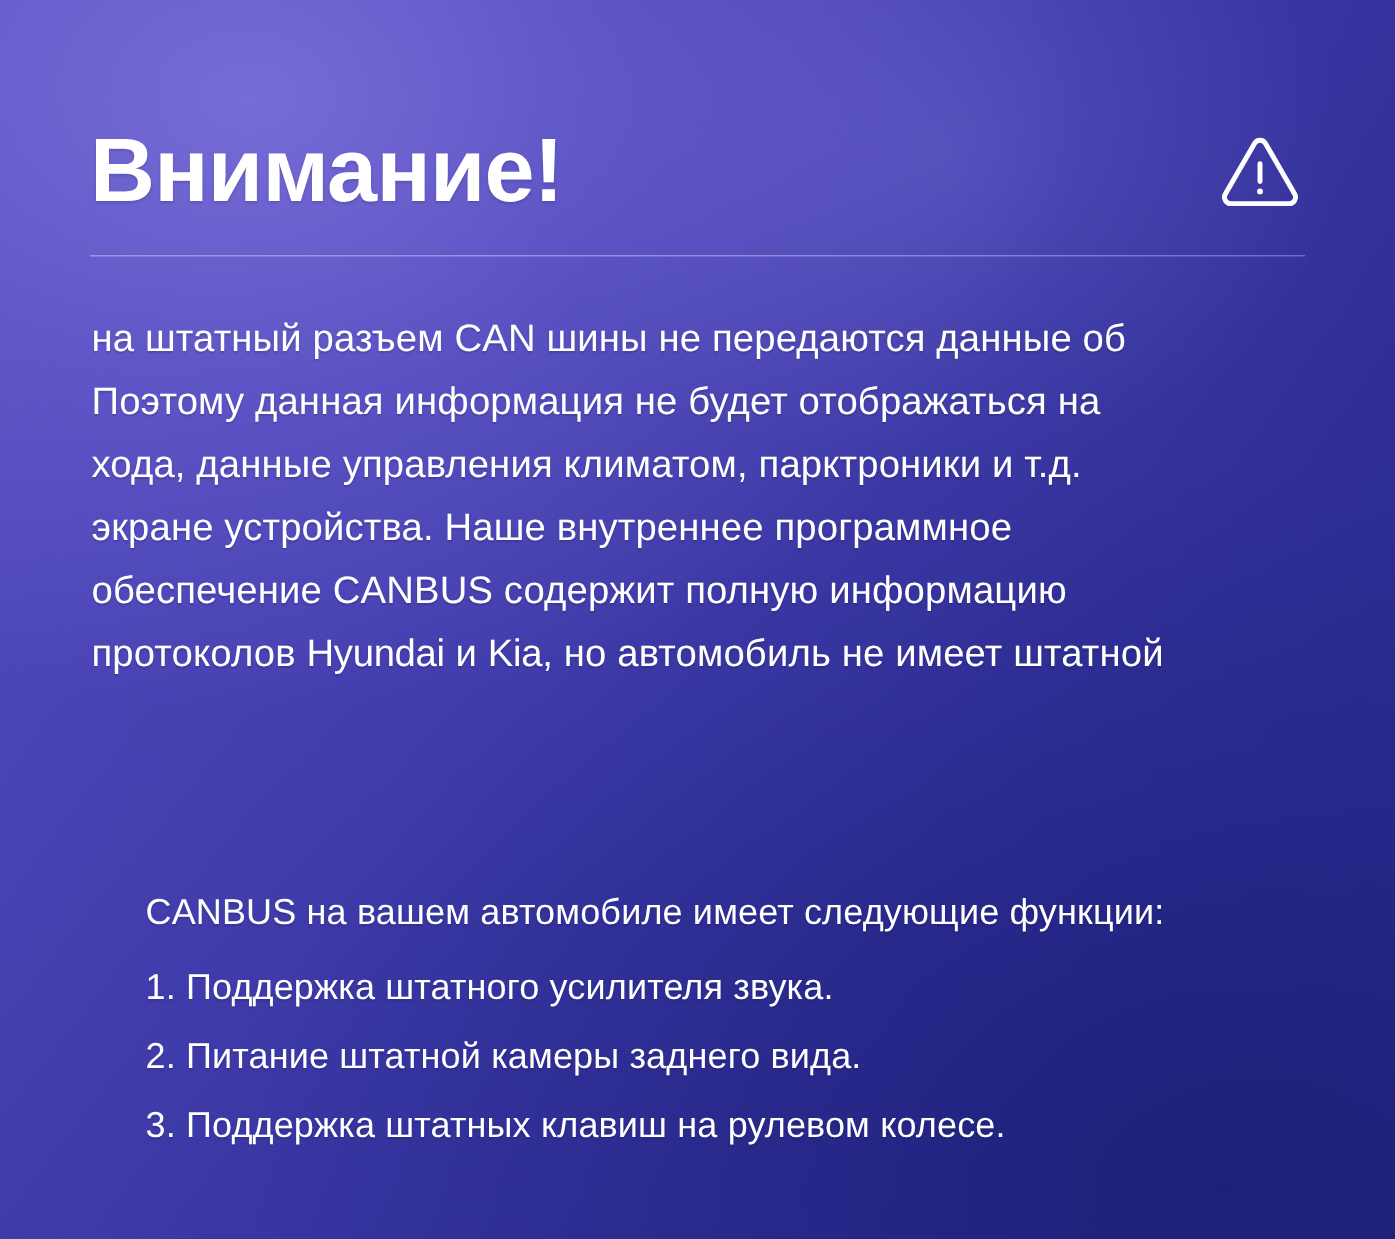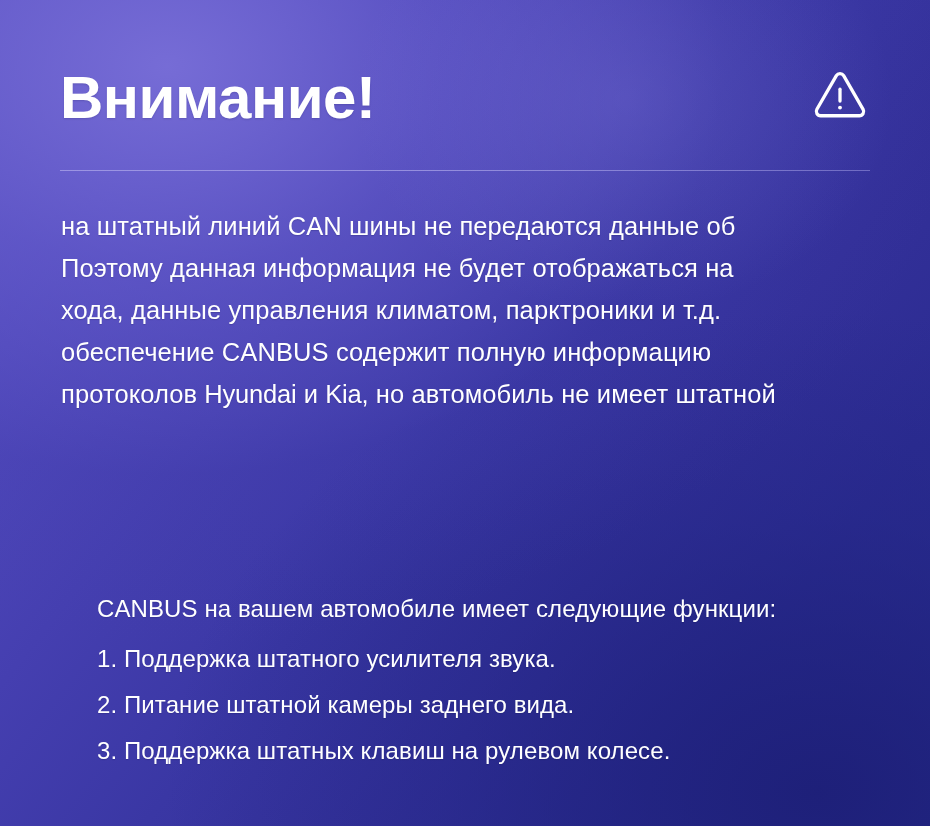--- a/index.html
+++ b/index.html
@@ -56,21 +56,21 @@
   }
 
   
   .header {
     position: absolute;
     left: 60px;
     top: 52px;
     right: 60px;
     height: 92px;
     display: flex;
-    align-items: center;
+    align-items: flex-end;
     justify-content: space-between;
   }
 
   .title {
     font-size: 60px;
     font-weight: 700;
     letter-spacing: -0.5px;
     line-height: 1;
     white-space: nowrap;
     text-shadow: 0 1px 2px rgba(20,20,70,0.18);
@@ -158,23 +158,24 @@
           <path d="M24.35 7.6 L4.9 41.3 a4.3 4.3 0 0 0 3.72 6.45 h38.76 a4.3 4.3 0 0 0 3.72 -6.45 L31.65 7.6 a4.25 4.25 0 0 0 -7.3 0 Z" stroke="#ffffff" stroke-width="3.3" stroke-linejoin="round"></path>
           <path d="M28 21.2 V33.0" stroke="#ffffff" stroke-width="3.3" stroke-linecap="round"></path>
           <circle cx="28" cy="39.6" r="1.95" fill="#ffffff"></circle>
         </svg>
       </div>
     </div>
 
     <div class="divider"></div>
 
     <div class="para">
-      <div class="line">на штатный линий CAN шины не передаются данные об</div>
+      <div class="line">на штатный разъем CAN шины не передаются данные об</div>
       <div class="line">Поэтому данная информация не будет отображаться на</div>
       <div class="line">хода, данные управления климатом, парктроники и т.д.</div>
+      <div class="line">экране устройства. Наше внутреннее программное</div>
       <div class="line">обеспечение CANBUS содержит полную информацию</div>
       <div class="line"><span>протоколов </span><span class="brand">Hyundai</span><span> и </span><span class="brand">Kia</span><span>, но автомобиль не имеет штатной</span></div>
     </div>
 
     <div class="list-block">
       <div class="line lead">CANBUS на вашем автомобиле имеет следующие функции:</div>
       <div class="line">1. Поддержка штатного усилителя звука.</div>
       <div class="line">2. Питание штатной камеры заднего вида.</div>
       <div class="line">3. Поддержка штатных клавиш на рулевом колесе.</div>
     </div>

